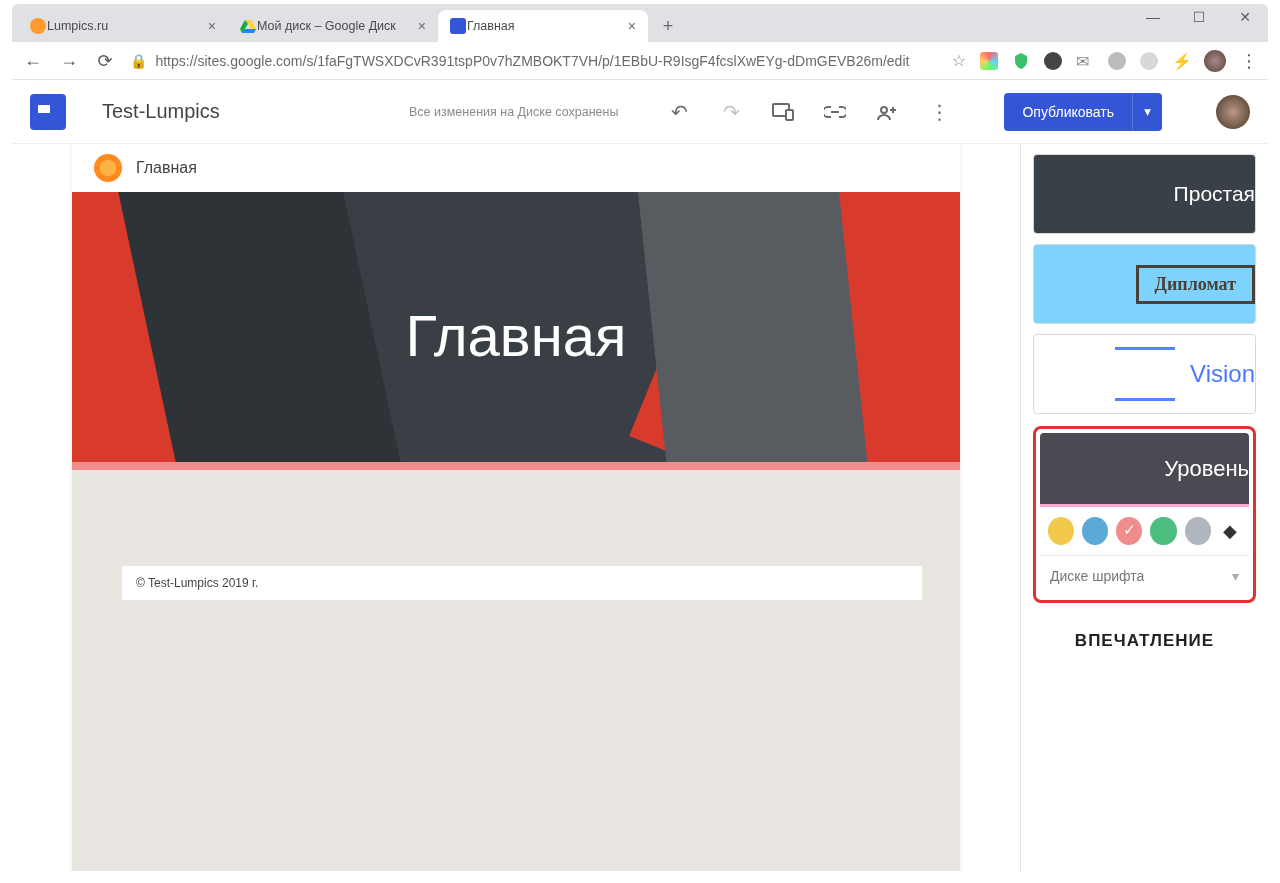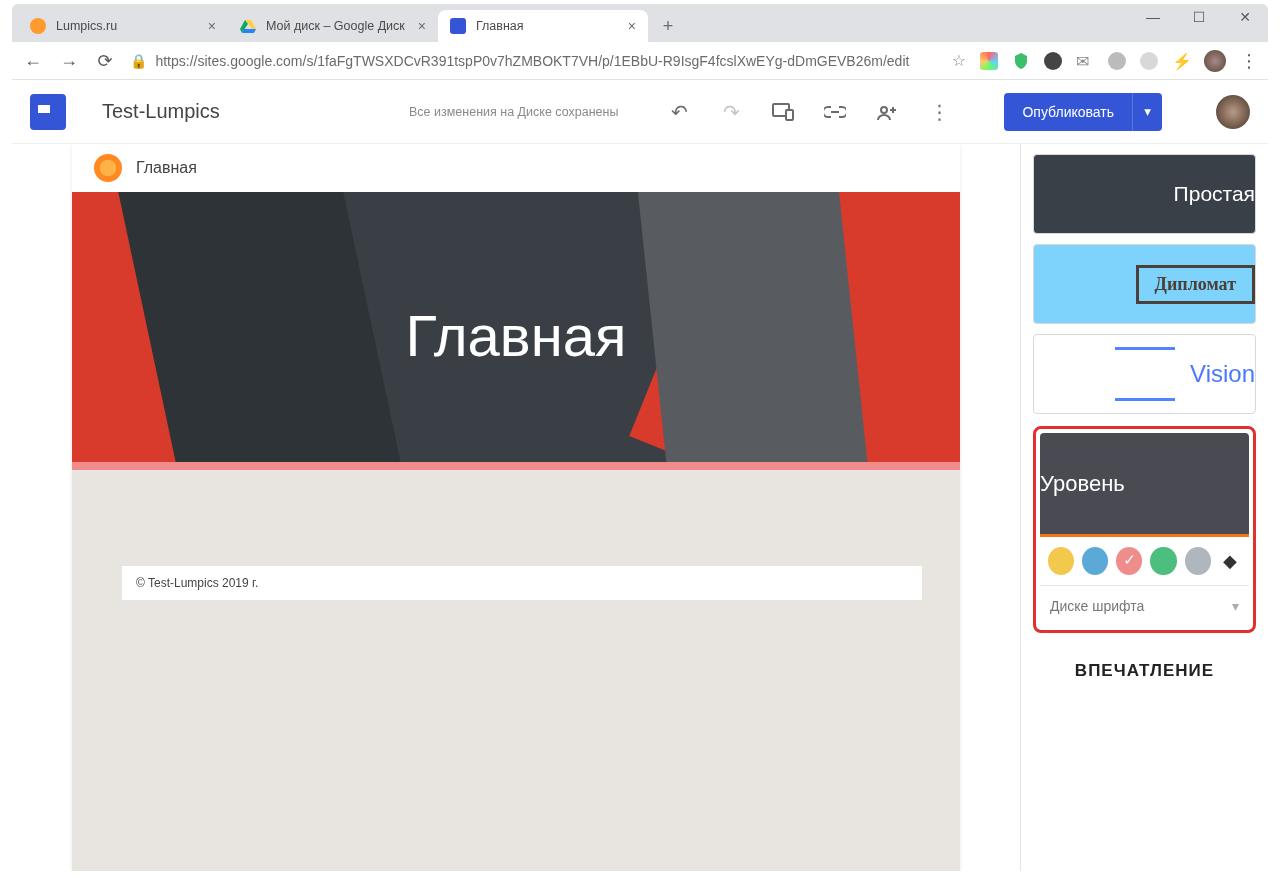--- a/index.html
+++ b/index.html
@@ -3,21 +3,21 @@
 <meta charset="utf-8">
 <style>
 * { margin: 0; padding: 0; box-sizing: border-box; font-family: Arial, "Helvetica Neue", sans-serif; }
 body { background: #fff; width: 1280px; height: 883px; overflow: hidden; position: relative; }
 
 
 .window { position: absolute; top: 0; left: 0; right: 0; bottom: 0; background: #fff; padding: 0 12px 12px 12px; }
 .win-controls { position:absolute; top:10px; right:28px; display:flex; gap:32px; color:#5a5a5a; font-size:14px; }
 .win-controls span { width:14px; height:14px; display:inline-flex; align-items:center; justify-content:center; cursor:default;}
 .tabstrip { height: 38px; background: #dfe1e5; display: flex; align-items: flex-end; padding: 0 6px; border-radius: 6px 6px 0 0; margin-top: 4px;}
-.tab { height: 32px; display:flex; align-items:center; gap:10px; padding: 0 12px; font-size:12.5px; color:#4a4a4a; border-radius:8px 8px 0 0; min-width: 210px; position:relative;}
+.tab { height: 32px; display:flex; align-items:center; gap:1px; padding: 0 12px; font-size:12.5px; color:#4a4a4a; border-radius:8px 8px 0 0; min-width: 210px; position:relative;}
 .tab.active { background:#fff; }
 .tab .favicon { width:16px; height:16px; border-radius:50%; display:inline-block;}
 .tab .closex { margin-left:auto; font-size:14px; color:#6b6b6b;}
 .newtab { width:28px; height:28px; display:flex; align-items:center; justify-content:center; color:#6b6b6b; font-size:18px; margin-left:6px; margin-bottom:2px;}
 
 .addrbar { height:38px; background:#fff; display:flex; align-items:center; gap:14px; padding:0 10px; border-bottom:1px solid #e2e2e2;}
 .addrbar .navbtn { color:#5a5a5a; font-size:18px; width:22px; text-align:center;}
 .url { flex:1; display:flex; align-items:center; gap:8px; font-size:14px; color:#6b6b6b;}
 .url .lock { color:#6b6b6b;}
 .ext-icons { display:flex; align-items:center; gap:14px; }
@@ -67,21 +67,21 @@
 .themes-list { flex:1; overflow:auto; padding:10px 12px; display:flex; flex-direction:column; gap:10px;}
 .theme-card { border:1px solid #d8d8d8; border-radius:4px; height:80px; display:flex; align-items:center; justify-content:flex-end; font-size:21px;}
 .tc-simple { background:#3a4048; color:#fff; }
 .tc-arist { background:#fff; color:#222; font-weight:600;}
 .tc-dipl { background:#7dd3fc;}
 .tc-dipl span { border:3px solid #4a4038; padding:6px 16px; font-family:Georgia,serif; font-weight:bold; color:#4a4038; font-size:18px;}
 .tc-vision { background:#fff; color:#4b78ff; font-family:Arial; font-size:24px; position:relative;}
 .tc-vision::before, .tc-vision::after { content:""; position:absolute; width:60px; height:3px; background:#5284ff; left:50%; transform:translateX(-50%);}
 .tc-vision::before { top:12px;} .tc-vision::after { bottom:12px;}
 .theme-selected-wrap { border:3px solid #e03030; border-radius:8px; padding:4px; margin-top:2px;}
-.tc-level { background:#4a4a52; color:#fff; height:104px; display:flex; align-items:center; justify-content:flex-start; font-size:22px; border-bottom:3px solid #f97316; border-radius:4px 4px 0 0;}
+.tc-level { background:#4a4a52; color:#fff; height:74px; display:flex; align-items:center; justify-content:flex-end; font-size:22px; border-bottom:3px solid #f9a8d4; border-radius:4px 4px 0 0;}
 .color-row { display:flex; gap:8px; padding:10px 8px; align-items:center;}
 .col-circle { width:28px; height:28px; border-radius:50%;}
 .col-sel { position:relative;}
 .col-sel::after{ content:"✓"; color:#fff; position:absolute; left:7px; top:4px; font-size:15px;}
 .fill-icon { width:24px; font-size:18px; color:#333; display:flex; align-items:center; justify-content:center;}
 .font-style { border-top:1px solid #e4e4e4; padding:12px 10px; display:flex; align-items:center; justify-content:space-between; font-size:14px; color:#777;}
 .tc-last { height:40px; display:flex; align-items:center; justify-content:center; font-weight:800; font-size:17px; letter-spacing:1px; color:#222; margin-top:8px;}
 
 svg { display:block;}
 </style>

